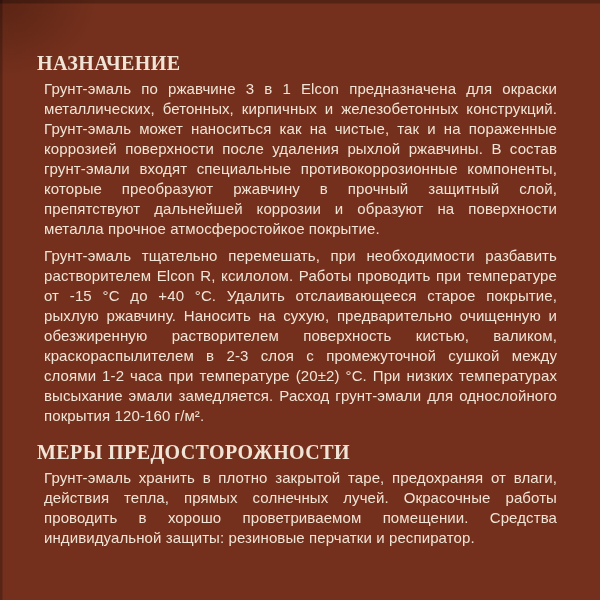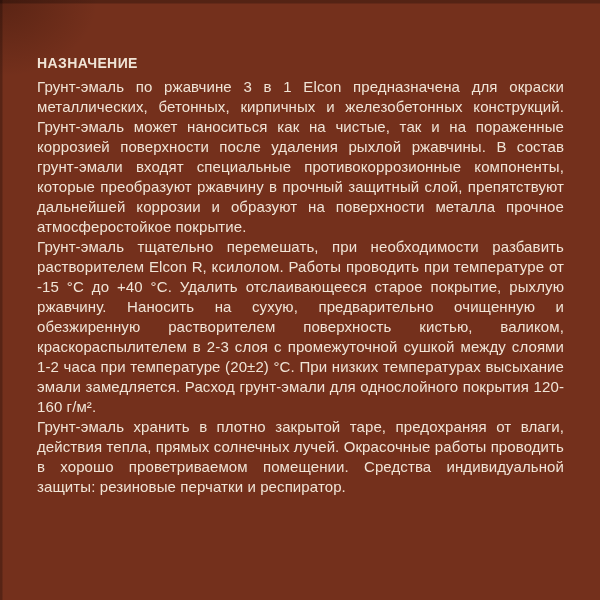--- a/index.html
+++ b/index.html
@@ -26,32 +26,33 @@
       linear-gradient(to right, rgba(0,0,0,0.25) 0px, rgba(0,0,0,0.25) 2px, rgba(0,0,0,0) 3px),
       radial-gradient(140px 110px at 0px 0px, rgba(30,8,2,0.30), rgba(30,8,2,0) 70%);
   }
   .content {
     position: absolute;
     left: 37px;
     right: 36px;
     top: 54px;
   }
   .heading {
-    font-size: 14px;
+    font-size: 20px;
     line-height: 18px;
     font-weight: bold;
     letter-spacing: 0.4px;
     margin: 0 0 5px 0;
     text-transform: uppercase;
+    font-family: Liberation Serif, serif;
   }
   .para {
     font-size: 15px;
     line-height: 20px;
     text-align: justify;
-    margin: 0;
+    margin: 7px;
     letter-spacing: 0.1px;
   }
   .banner {
     font-size: 15.5px;
     line-height: 19px;
     font-weight: normal;
     letter-spacing: 0.3px;
     margin: 16px 0 0 0;
     text-transform: uppercase;
   }
@@ -65,15 +66,16 @@
 <div class="vignette"></div>
 
 <div class="content">
 
   <div class="heading">НАЗНАЧЕНИЕ</div>
   <p class="para">Грунт-эмаль по ржавчине 3 в 1 Elcon предназначена для окраски металлических, бетонных, кирпичных и железобетонных конструкций. Грунт-эмаль может наноситься как на чистые, так и на пораженные коррозией поверхности после удаления рыхлой ржавчины. В состав грунт-эмали входят специальные противокоррозионные компоненты, которые преобразуют ржавчину в прочный защитный слой, препятствуют дальнейшей коррозии и образуют на поверхности металла прочное атмосферостойкое покрытие.</p>
 
 
   <p class="para">Грунт-эмаль тщательно перемешать, при необходимости разбавить растворителем Elcon R, ксилолом. Работы проводить при температуре от -15 °С до +40 °С. Удалить отслаивающееся старое покрытие, рыхлую ржавчину. Наносить на сухую, предварительно очищенную и обезжиренную растворителем поверхность кистью, валиком, краскораспылителем в 2-3 слоя с промежуточной сушкой между слоями 1-2 часа при температуре (20±2) °С. При низких температурах высыхание эмали замедляется. Расход грунт-эмали для однослойного покрытия 120-160 г/м².</p>
 
+  <div class="heading spaced">МЕРЫ ПРЕДОСТОРОЖНОСТИ</div>
   <p class="para">Грунт-эмаль хранить в плотно закрытой таре, предохраняя от влаги, действия тепла, прямых солнечных лучей. Окрасочные работы проводить в хорошо проветриваемом помещении. Средства индивидуальной защиты: резиновые перчатки и респиратор.</p>
 
 </div>
 
 </body></html>

